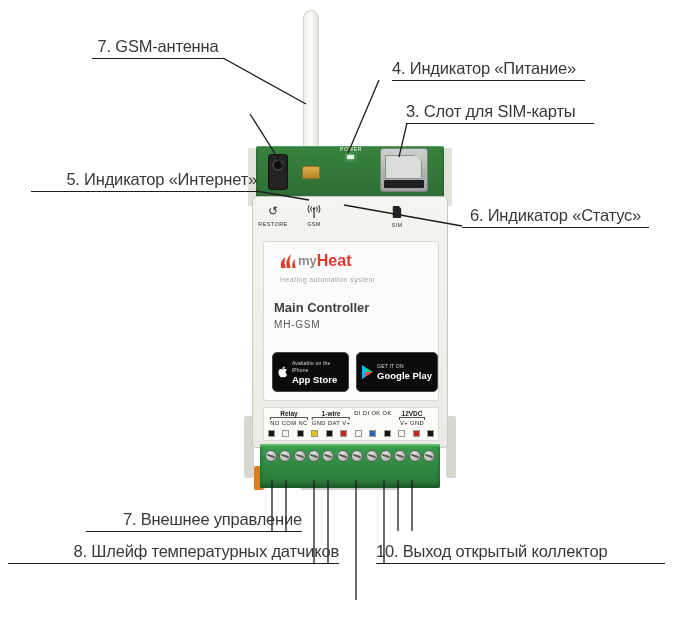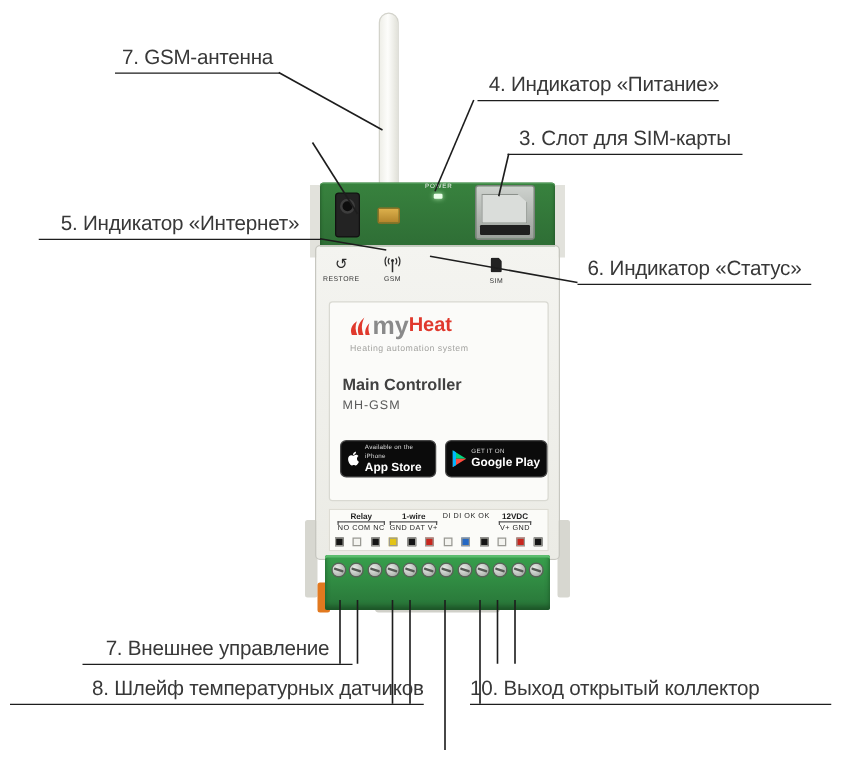--- a/index.html
+++ b/index.html
@@ -42,28 +42,28 @@
              border:1px solid #c7c7c0;border-radius:4px;}
   .port{position:absolute;top:8px;transform:translateX(-50%);text-align:center;color:#2c2c2c;}
   .port-icon{height:14px;font-size:12px;line-height:13px;color:#2c2c2c;}
   .port-label{font-size:5.5px;letter-spacing:0.4px;margin-top:2px;color:#333;}
   .sim-icon{width:9px;height:12px;background:#222;border-radius:1.5px;margin:1px auto 0;
             clip-path:polygon(0 0,70% 0,100% 25%,100% 100%,0 100%);}
   .sticker{position:absolute;left:10px;top:44px;width:176px;height:160px;background:#fbfbf9;
            border:1px solid #d9d9d2;border-radius:3px;}
   .logo-row{position:absolute;left:14px;top:8px;display:flex;align-items:flex-end;}
   .flame path{fill:var(--logo-red,#e0392d);}
-  .logo-my{font-size:20px;font-weight:700;color:#8a8a8a;line-height:18px;}
+  .logo-my{font-size:13px;font-weight:700;color:#8a8a8a;line-height:18px;}
   .logo-heat{font-size:16px;font-weight:700;color:var(--logo-red,#e0392d);line-height:18px;}
   .logo-sub{position:absolute;left:16px;top:34px;font-size:7px;color:#a3a3a0;letter-spacing:0.4px;}
   .model-name{position:absolute;left:10px;top:58px;font-size:13px;font-weight:600;color:#414141;}
   .model-code{position:absolute;left:10px;top:77px;font-size:10px;color:#5a5a5a;letter-spacing:0.8px;}
   .badges{position:absolute;left:8px;top:110px;display:flex;gap:7px;}
   .badge{display:flex;align-items:center;gap:4px;background:#0b0b0b;color:#fff;
-         border:1px solid #454545;border-radius:5px;height:30px;padding:3px 5px;}
+         border:1px solid #454545;border-radius:5px;height:40px;padding:3px 5px;}
   .badge-small{font-size:5px;color:#dcdcdc;letter-spacing:0.2px;line-height:7px;}
   .badge-big{font-size:9.5px;font-weight:700;line-height:11px;white-space:nowrap;}
   .tstrip{position:absolute;left:10px;top:210px;width:176px;height:34px;background:#fbfbf8;
           border:1px solid #dddcd4;}
   .tgroup{position:absolute;top:2px;transform:translateX(-50%);text-align:center;color:#1e1e1e;}
   .tgroup-name{font-size:6.5px;font-weight:700;line-height:7px;white-space:nowrap;}
   .tgroup-bracket{height:2.5px;border:1px solid #555;border-bottom:none;margin:0 auto;}
   .tgroup-pins{font-size:5.8px;line-height:7px;letter-spacing:0.4px;white-space:nowrap;}
   .pin-row{position:absolute;left:4px;right:4px;bottom:3px;display:flex;justify-content:space-between;}
   .pin-sq{width:7px;height:7px;border:1px solid #9a9a94;}
@@ -96,25 +96,25 @@
     <line class="callout-line" x1="286" y1="480" x2="286" y2="531"></line>
     <line class="callout-line" x1="314" y1="480" x2="314" y2="563"></line>
     <line class="callout-line" x1="328" y1="480" x2="328" y2="563"></line>
     <line class="callout-line" x1="356" y1="480" x2="356" y2="600"></line>
     <line class="callout-line" x1="384" y1="480" x2="384" y2="563"></line>
     <line class="callout-line" x1="398" y1="480" x2="398" y2="531"></line>
     <line class="callout-line" x1="412" y1="480" x2="412" y2="531"></line>
   </svg>
 
   <div class="callout" style="left:92px;top:36px;width:132px;text-align:center">7. GSM-антенна</div>
-  <div class="callout" style="left:406px;top:101px;width:188px;text-align:center">3. Слот для SIM-карты</div>
-  <div class="callout" style="left:382px;top:58px;width:193px;text-align:right">4. Индикатор «Питание»</div>
-  <div class="callout" style="left:31px;top:169px;width:226px;text-align:center">5. Индикатор «Интернет»</div>
+  <div class="callout" style="left:406px;top:101px;width:188px;text-align:left">3. Слот для SIM-карты</div>
+  <div class="callout" style="left:392px;top:58px;width:193px;text-align:left">4. Индикатор «Питание»</div>
+  <div class="callout" style="left:31px;top:169px;width:226px;text-align:right">5. Индикатор «Интернет»</div>
   <div class="callout" style="left:462px;top:205px;width:187px;text-align:center">6. Индикатор «Статус»</div>
-  <div class="callout" style="left:66px;top:509px;width:216px;text-align:center">7. Внешнее управление</div>
+  <div class="callout" style="left:86px;top:509px;width:216px;text-align:right">7. Внешнее управление</div>
   <div class="callout" style="left:8px;top:541px;width:331px;text-align:right">8. Шлейф температурных датчиков</div>
   <div class="callout" style="left:376px;top:541px;width:289px;">10. Выход открытый коллектор</div>
 
   <div class="device">
     <div class="din-tab" style="left:-4px"></div>
     <div class="din-tab" style="left:198px"></div>
     <div class="orange-clip"></div>
     <div class="din-foot"></div>
 
     <div class="antenna"></div>

